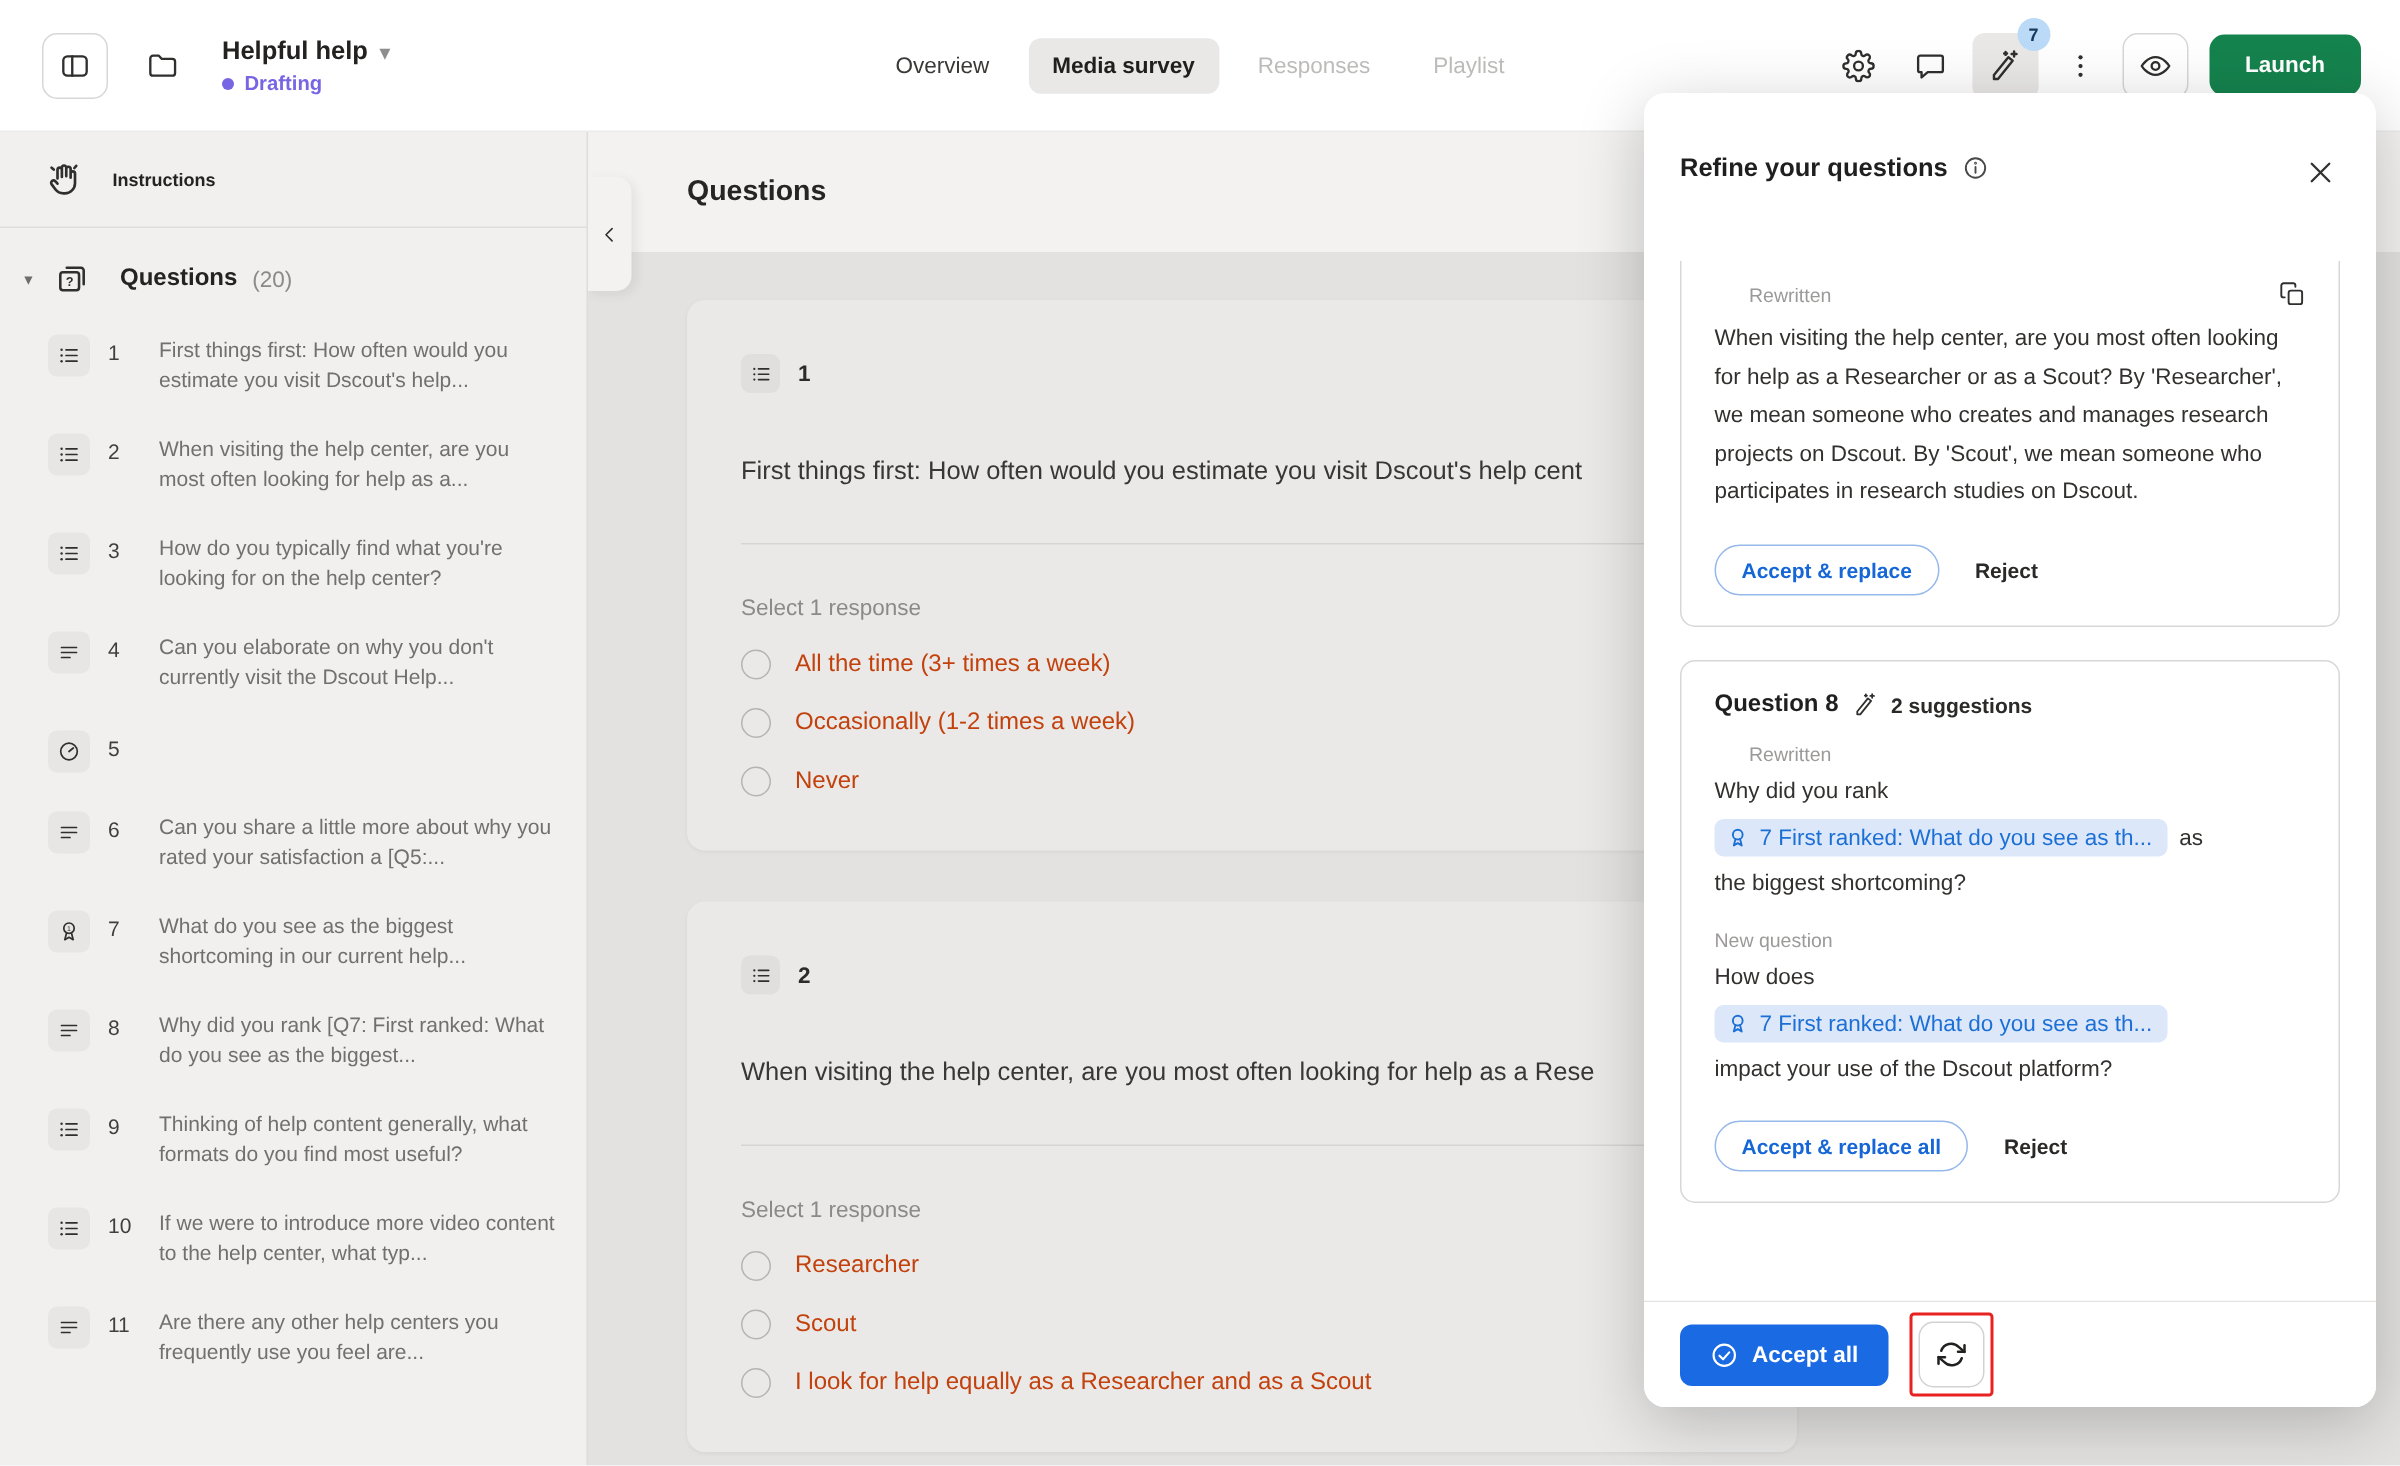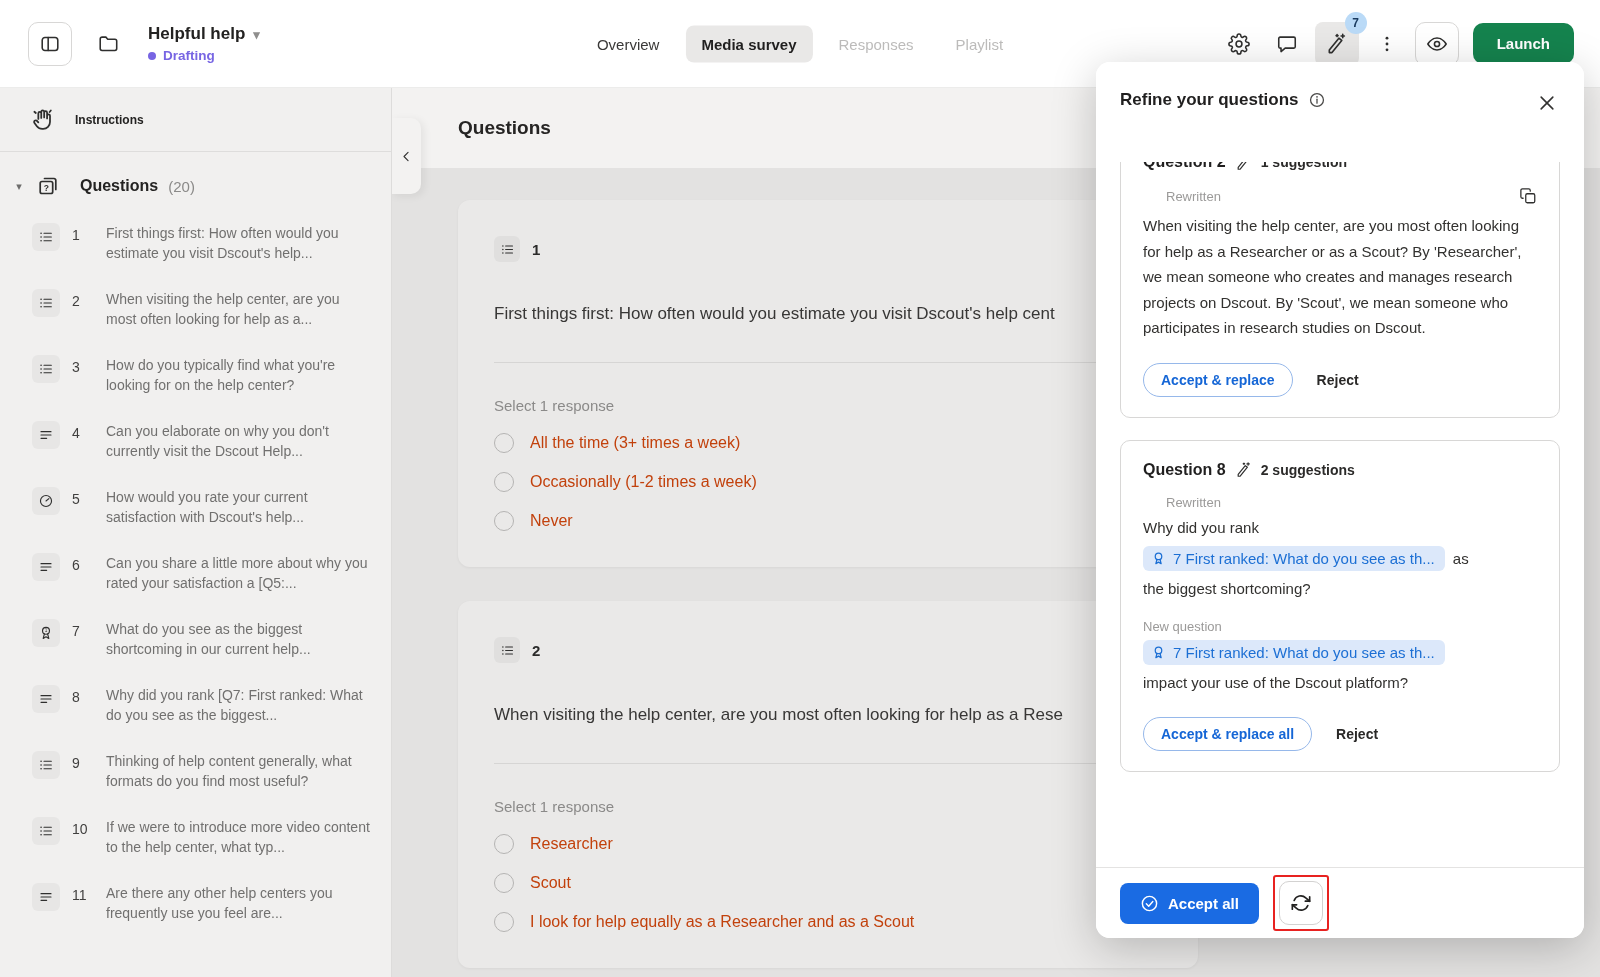--- a/index.html
+++ b/index.html
@@ -57,21 +57,21 @@
   .qcard-num { font-size:15px; font-weight:bold; color:#2b2b2a; }
   .qcard-question { margin-top:42px; font-size:17px; color:#383736; white-space:nowrap; overflow:hidden; }
   .qcard-div { margin-top:38px; border-top:1px solid #d6d5d4; }
   .select-label { margin-top:34px; font-size:15px; color:#8b8a89; }
   .option { display:flex; align-items:center; gap:16px; margin-top:19px; }
   .radio { width:20px; height:20px; border:1.5px solid #b5b4b3; border-radius:50%; flex-shrink:0; }
   .option-label { font-size:16px; color:#c2410c; }
 
   
   .panel { position:absolute; left:1096px; top:62px; width:488px; height:876px; background:#fff; border-radius:14px; box-shadow:0 10px 45px rgba(0,0,0,0.22); z-index:40; }
-  .panel-header { position:absolute; top:0; left:0; right:0; height:100px; padding:28px 24px 0; display:flex; align-items:flex-start; z-index:2; background:#fff; border-radius:14px 14px 0 0; }
+  .panel-header { position:absolute; top:12px; left:0; right:0; height:100px; padding:28px 24px 0; display:flex; align-items:flex-start; z-index:2; background:#fff; border-radius:14px 14px 0 0; }
   .panel-title { font-size:17px; font-weight:bold; color:#201f1f; display:flex; align-items:center; gap:9px; }
   .close-btn { margin-left:auto; width:26px; height:26px; display:flex; align-items:center; justify-content:center; cursor:pointer; }
   .panel-body { position:absolute; top:0; bottom:71px; left:0; right:0; padding:70px 24px 0; overflow:hidden; }
   .scard { border:1px solid #d8d7d6; border-radius:10px; padding:20px 22px; background:#fff; }
   .scard + .scard { margin-top:22px; }
   .scard-head { display:flex; align-items:center; gap:9px; }
   .scard-title { font-size:16px; font-weight:bold; color:#201f1f; }
   .scard-count { font-size:14px; font-weight:bold; color:#2b2a29; }
   .sec-label-row { margin-top:16px; display:flex; align-items:center; justify-content:space-between;margin-left:23px; }
   .sec-label { font-size:13px; color:#9b9a99; }
@@ -255,21 +255,20 @@
       </div>
 
       <div class="q-item">
         <span class="ti-box">
             <svg class="ic" width="16" height="16" viewBox="0 0 24 24">
               <circle cx="12" cy="12" r="8.3"></circle>
               <path d="M12 12l4.3-3.5"></path>
             </svg>
           </span>
         <span class="q-num">5</span>
-        <span class="q-text">How would you rate your current satisfaction with Dscout's help...</span>
       </div>
 
       <div class="q-item">
         <span class="ti-box">
             <svg class="ic" width="16" height="16" viewBox="0 0 24 24">
               <path d="M4.5 7h15M4.5 12h15M4.5 17h8.5"></path>
             </svg>
           </span>
         <span class="q-num">6</span>
         <span class="q-text">Can you share a little more about why you rated your satisfaction a [Q5:...</span>
@@ -466,20 +465,21 @@
                   <path d="M9.6 13.2l-1.8 7 4.2-2.4 4.2 2.4-1.8-7"></path>
                 </svg>
             </span>
             <span>7 First ranked: What do you see as th...</span>
           </span>
           <span class="pill-after">as</span>
         </div>
         <div class="sline">the biggest shortcoming?</div>
 
         <div class="sec-label2">New question</div>
+        <div class="sline">How does</div>
         <div class="pill-line">
           <span class="pill">
             <span>
               <svg width="15" height="15" viewBox="0 0 24 24" style="stroke:#1c6fd4; fill:none; stroke-width:2; stroke-linecap:round; stroke-linejoin:round;">
                   <circle cx="12" cy="8.7" r="5.2"></circle>
                   <path d="M9.6 13.2l-1.8 7 4.2-2.4 4.2 2.4-1.8-7"></path>
                 </svg>
             </span>
             <span>7 First ranked: What do you see as th...</span>
           </span>

